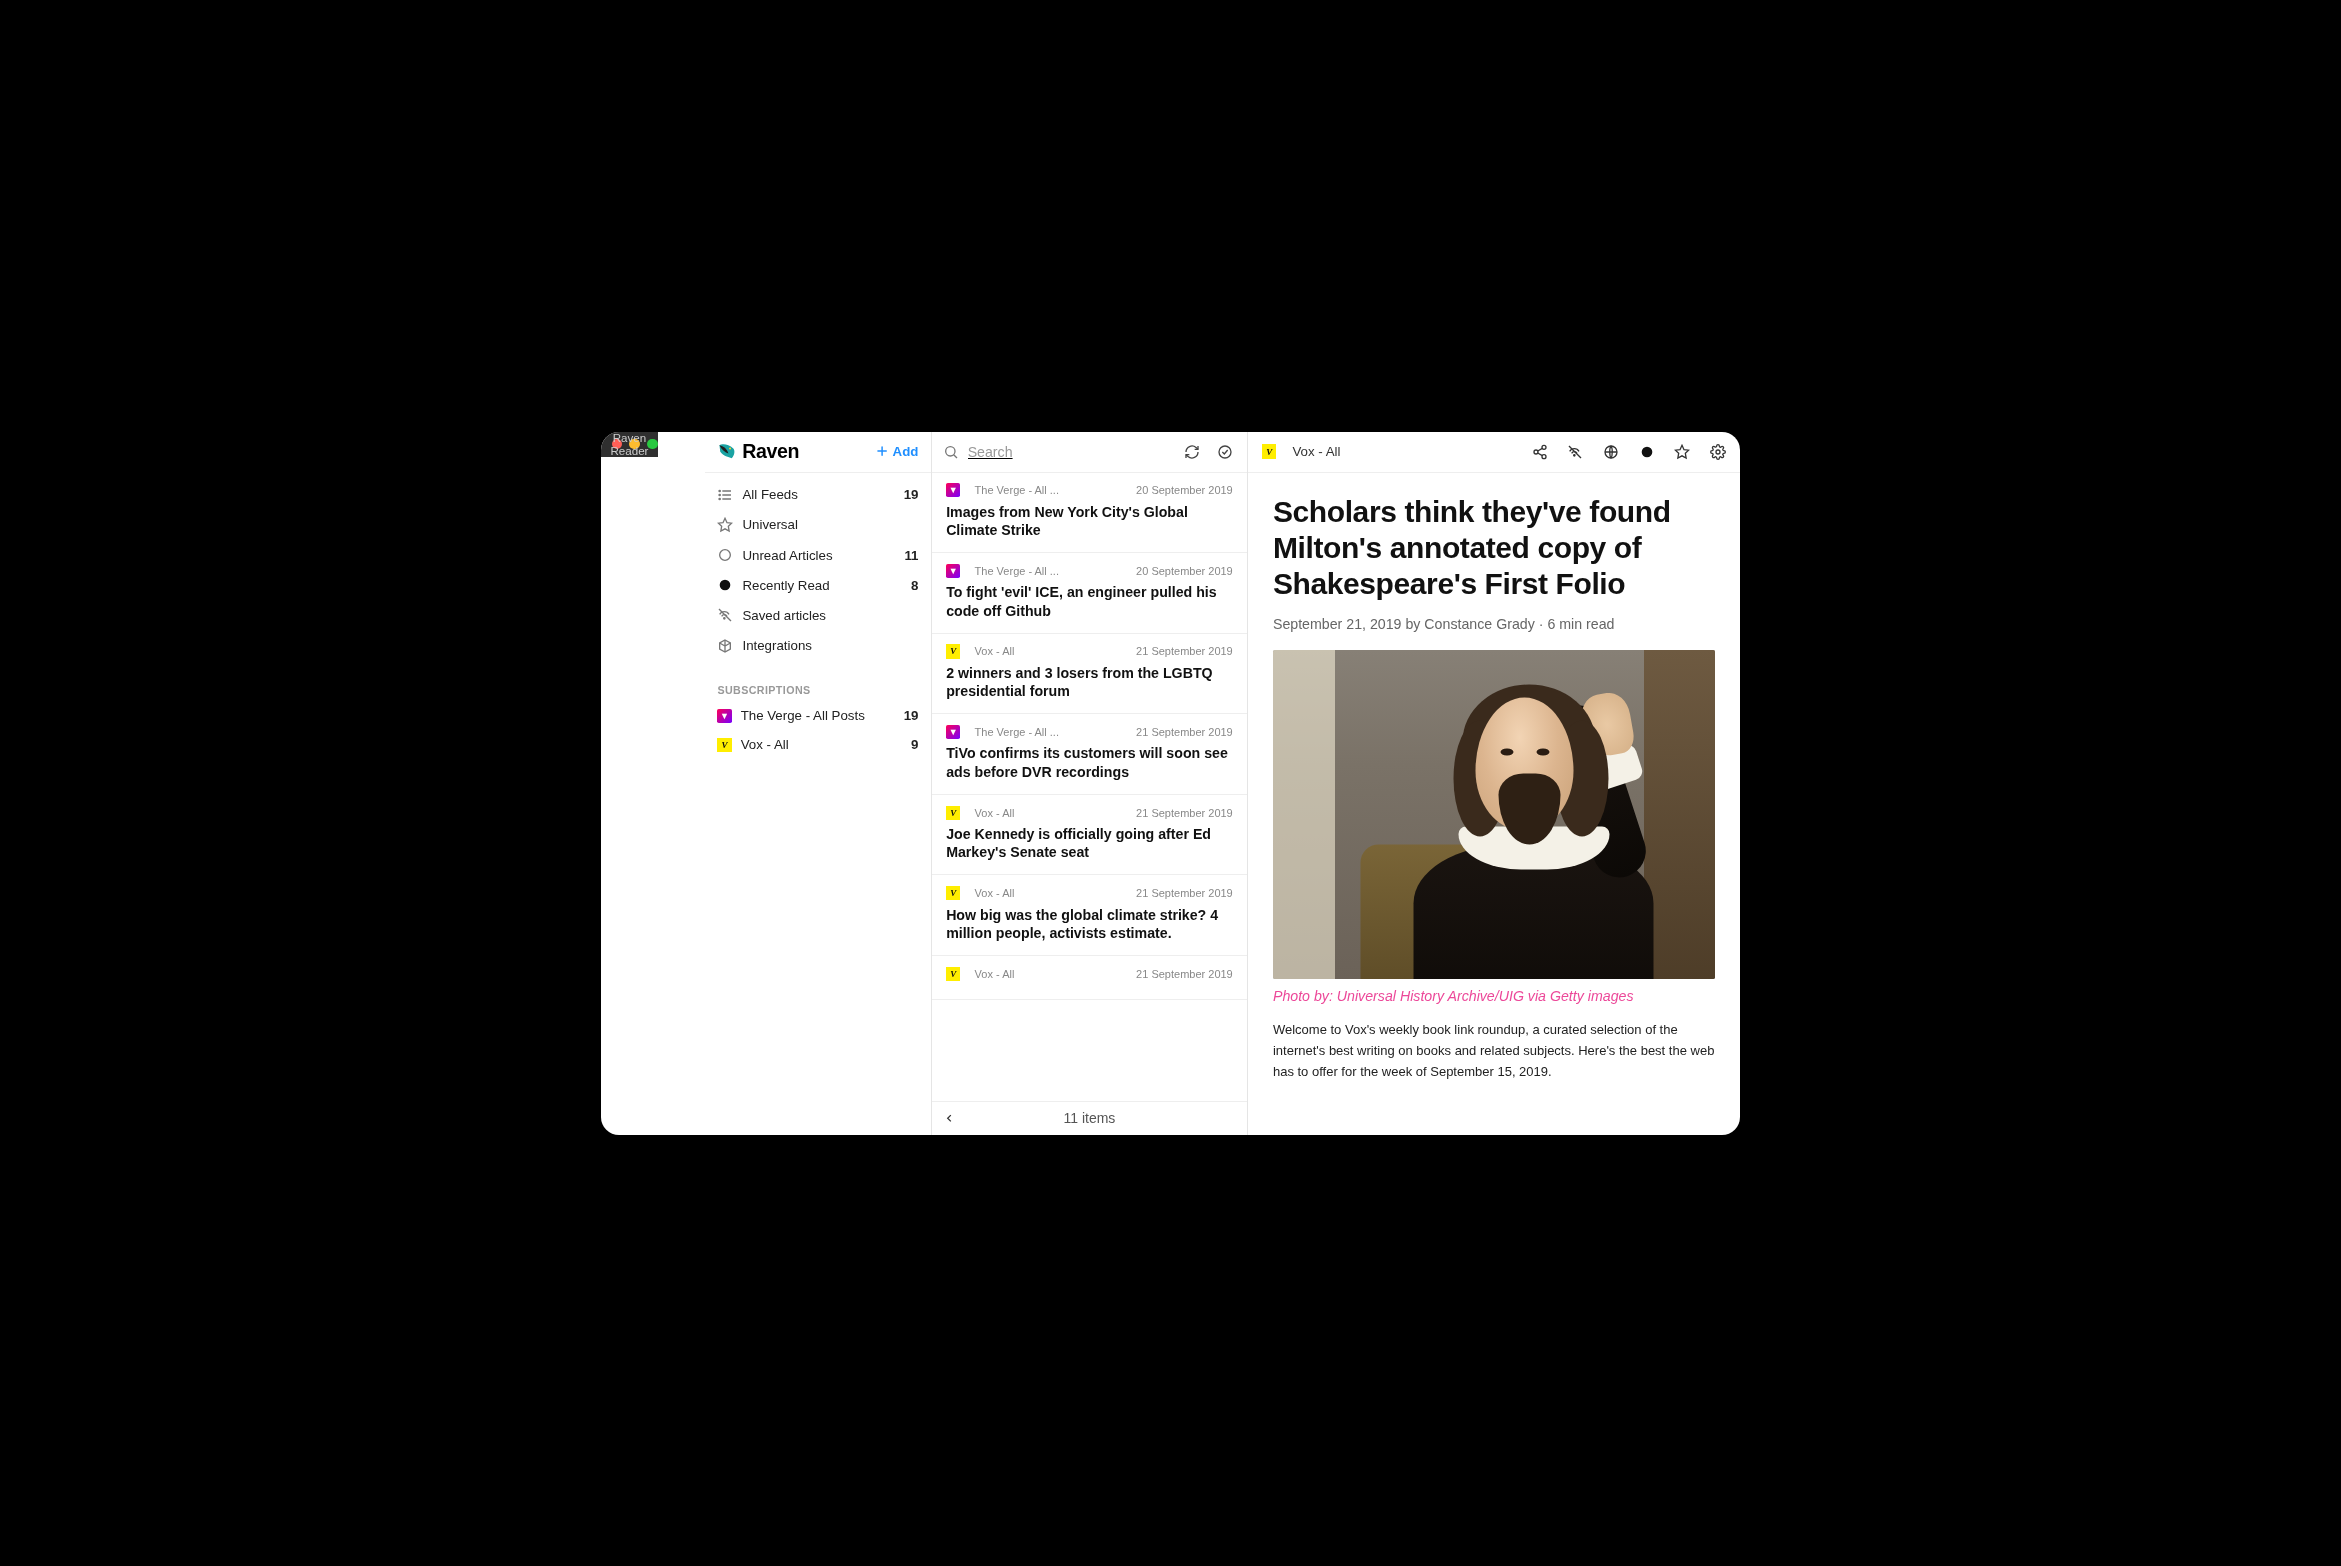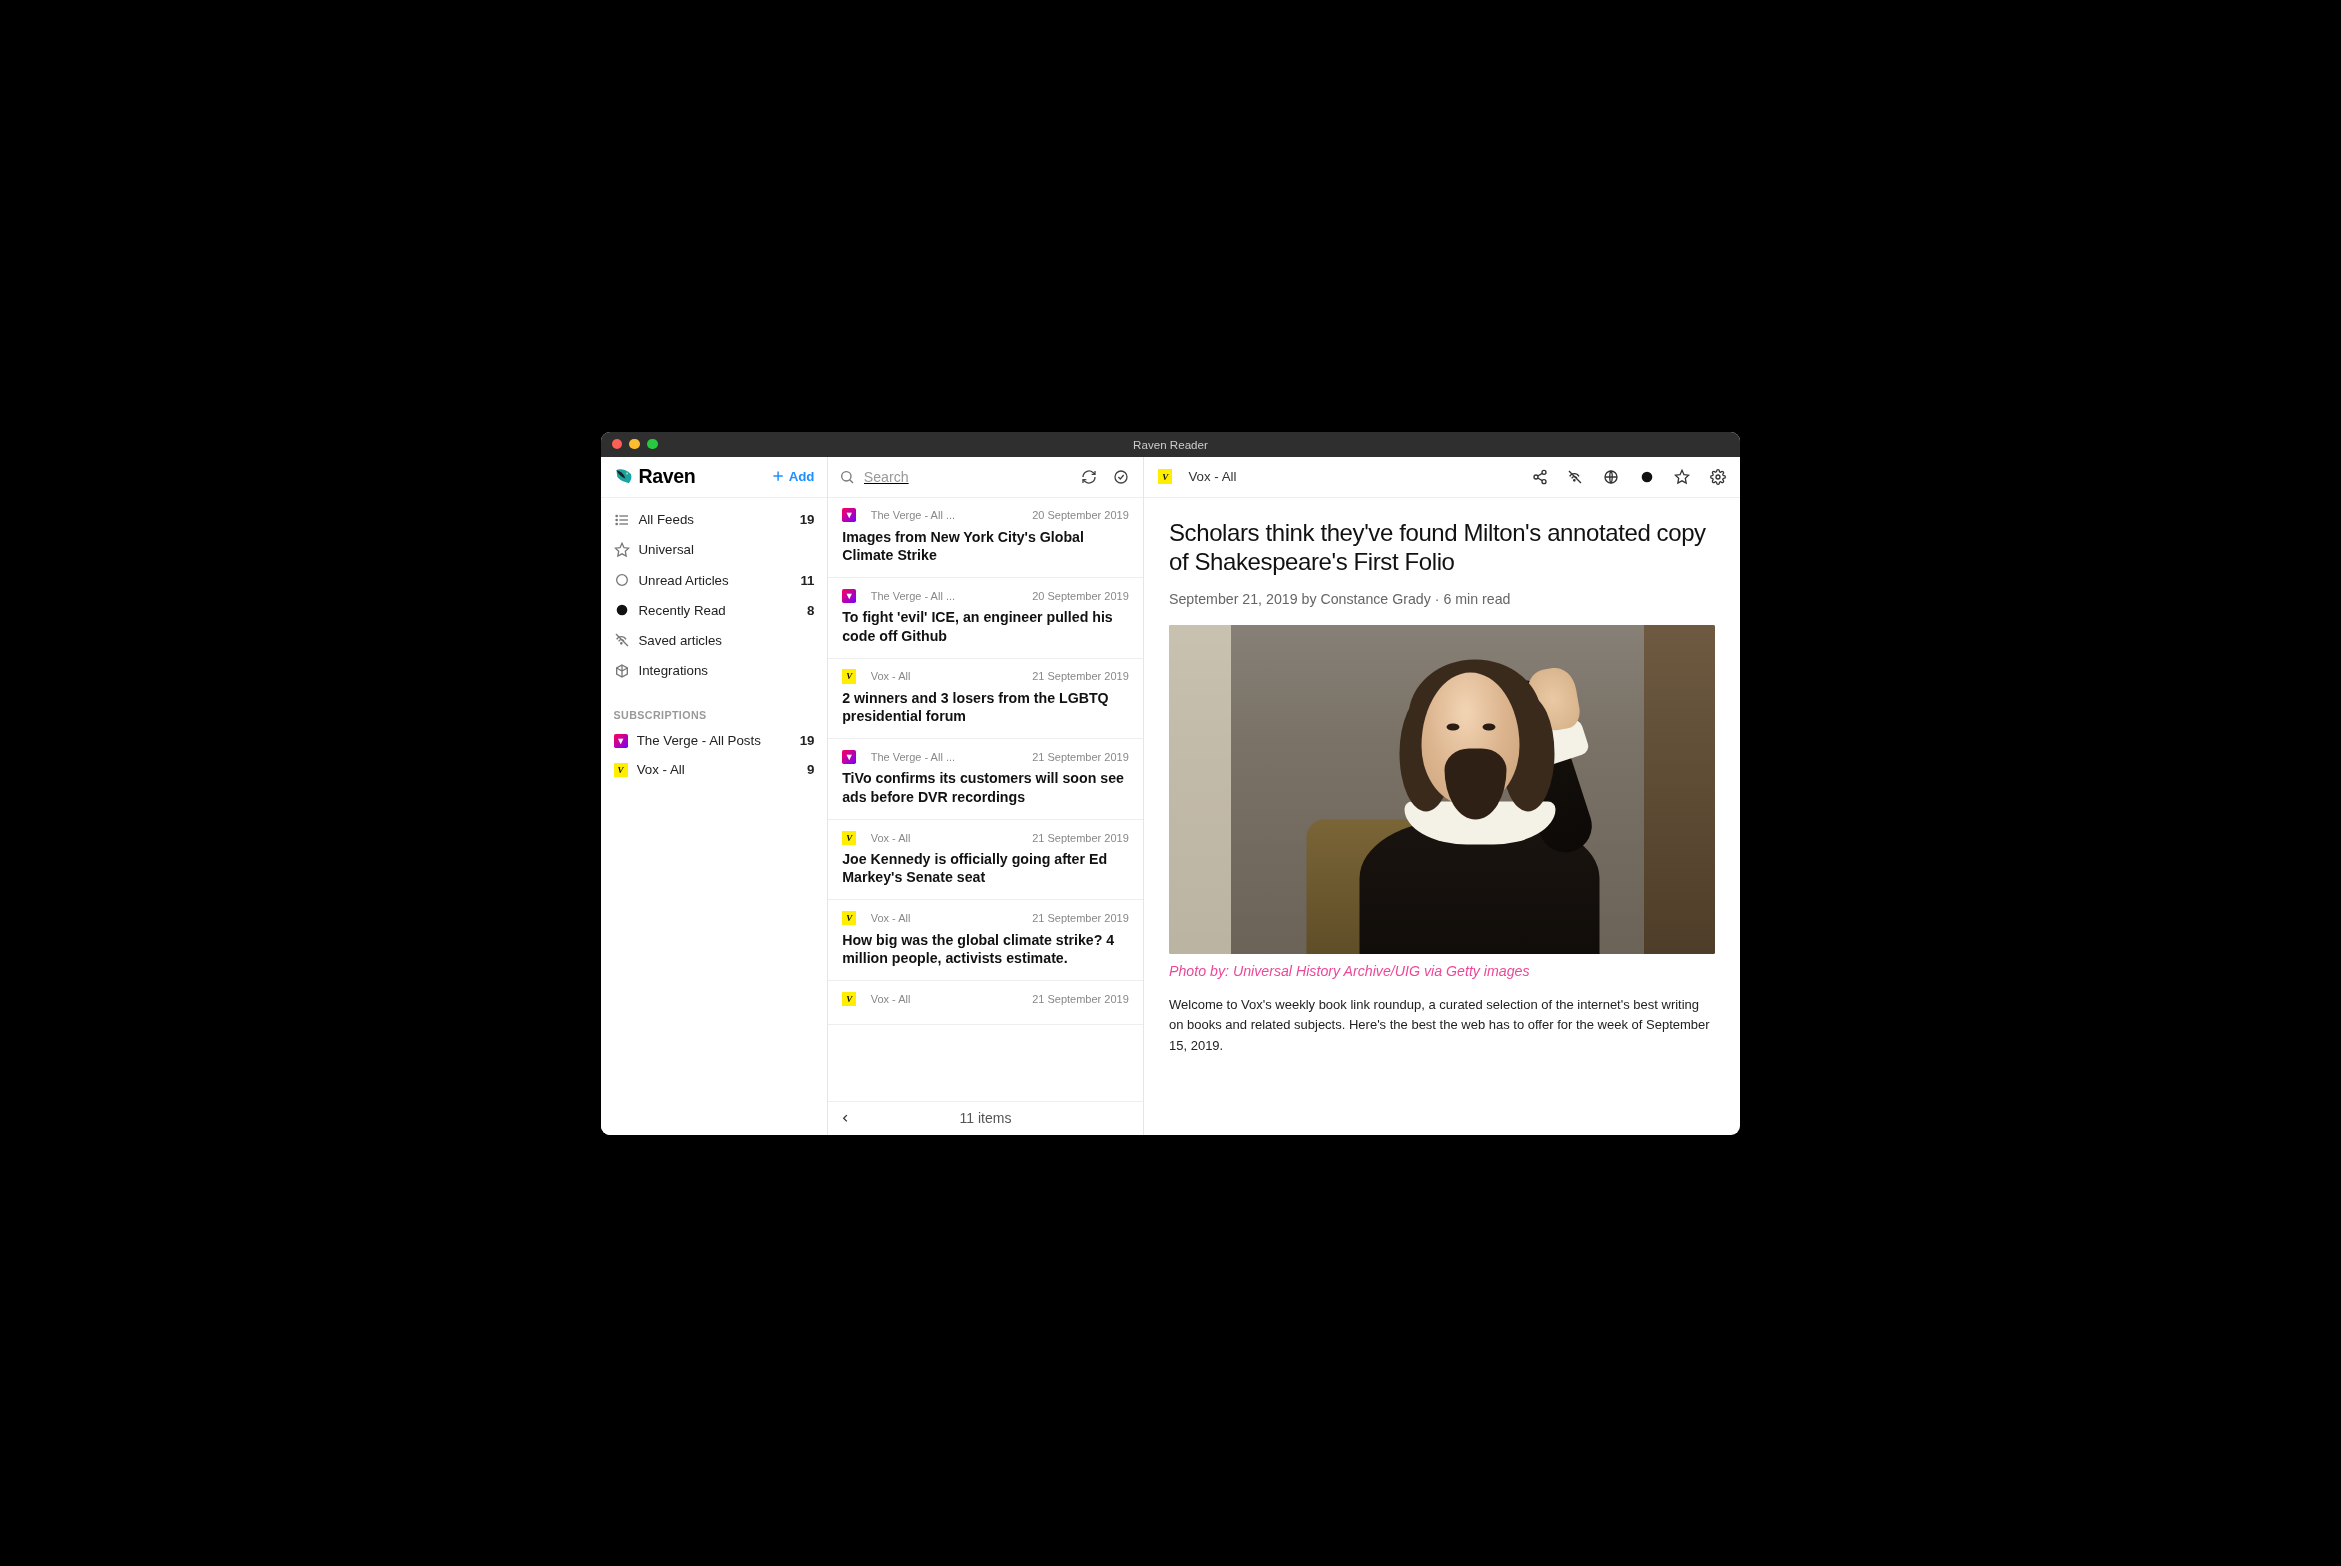--- a/index.html
+++ b/index.html
@@ -9,25 +9,26 @@
   display: flex;
   align-items: center;
   justify-content: center;
   min-height: 100vh;
   padding: 36px;
 }
 .window {
   width: 1139px;
   height: 703px;
   background: #fff;
-  border-radius: 9px;
+  border-radius: 18px;
   overflow: hidden;
   box-shadow: 0 22px 53px rgba(0,0,0,0.6);
   display: flex;
-  flex-direction: column;
+  flex-direction: row;
+  gap: 47px;
 }
 .titlebar {
   height: 25px;
   background: #2f2f2f;
   display: flex;
   align-items: center;
   position: relative;
   flex-shrink: 0;
 }
 .traffic-lights { display: flex; gap: 7.1px; padding-left: 10.7px; }
@@ -146,21 +147,21 @@
 .reader-header {
   height: 41px; display: flex; align-items: center;
   padding: 0 14.2px; gap: 9px;
   border-bottom: 0.9px solid #eee;
 }
 .reader-src { display: flex; align-items: center; gap: 7.1px; font-size: 13.3px; color: #333; flex: 1;}
 .reader-actions { display: flex; gap: 19.6px; }
 .reader-actions .act { color: #333; cursor: pointer; }
 .reader-body { flex: 1; overflow-y: auto; padding: 21.4px 25px; }
 .reader-body h1 {
-  font-size: 24px; font-weight: 400; line-height: 1.2; color: #111;
+  font-size: 30px; font-weight: 700; line-height: 1.2; color: #111;
   margin-bottom: 14.2px; letter-spacing: -0.4px;
 }
 .byline { font-size: 14.2px; color: #666; margin-bottom: 18px; }
 .hero {
   width: 100%; height: 329px;
   background: linear-gradient(to bottom, #878076 0%, #7a7267 35%, #6b6258 100%);
   border-radius: 1.8px;
   position: relative; overflow: hidden;
   margin-bottom: 9px;
 }

